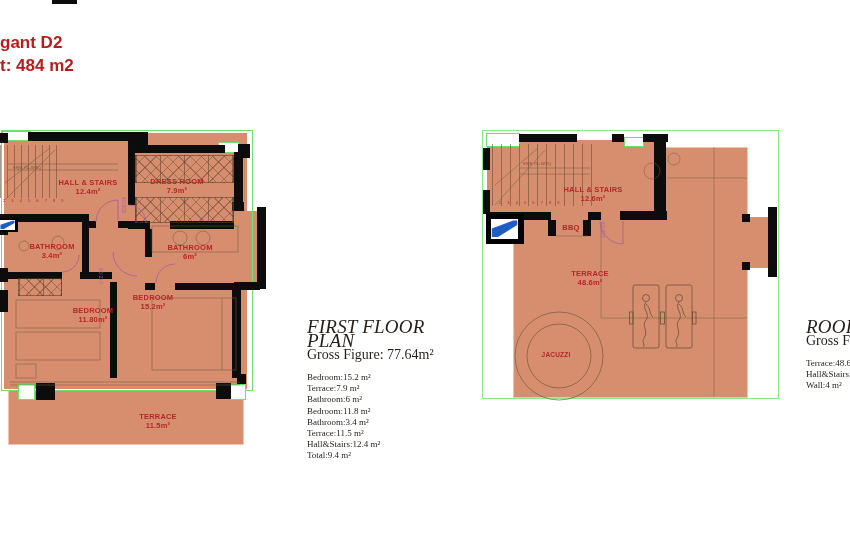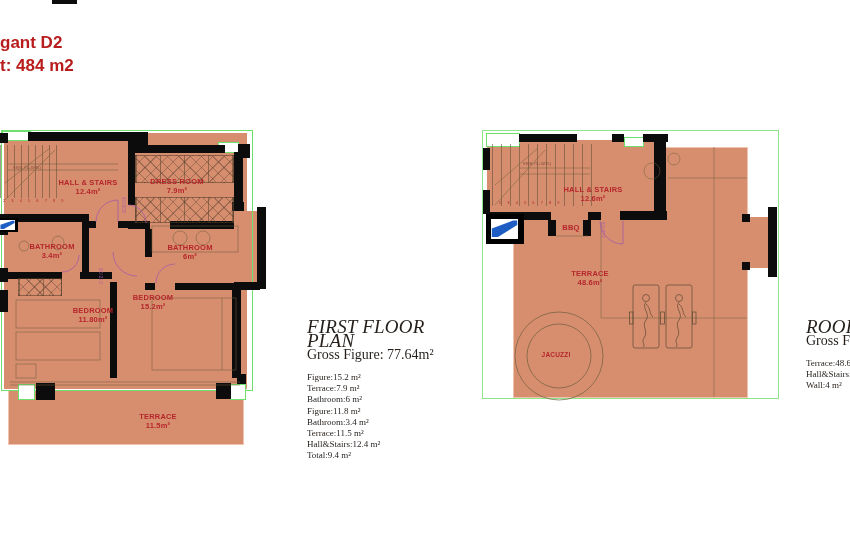--- a/index.html
+++ b/index.html
@@ -162,24 +162,24 @@
     <div class="room" style="left:113px;top:412px;width:90px;">
       <span>TERRACE</span>
       <span class="rarea">11.5m²</span>
     </div>
   </div>
 
   <div class="serifblock" style="left:307px;top:320px;width:160px;">
     <div class="t1">FIRST FLOOR PLAN</div>
     <div class="t2">Gross Figure: 77.64m²</div>
     <ul>
-      <li>Figure:15.2 m²</li>
+      <li>Bedroom:15.2 m²</li>
       <li>Terrace:7.9 m²</li>
       <li>Bathroom:6 m²</li>
-      <li>Figure:11.8 m²</li>
+      <li>Bedroom:11.8 m²</li>
       <li>Bathroom:3.4 m²</li>
       <li>Terrace:11.5 m²</li>
       <li>Hall&amp;Stairs:12.4 m²</li>
       <li>Total:9.4 m²</li>
     </ul>
   </div>
 
   <div class="abs" style="left:0;top:0;width:0;height:0;">
 
     <div class="fill brd" style="left:513px;top:147px;width:233px;height:249px;"></div>

